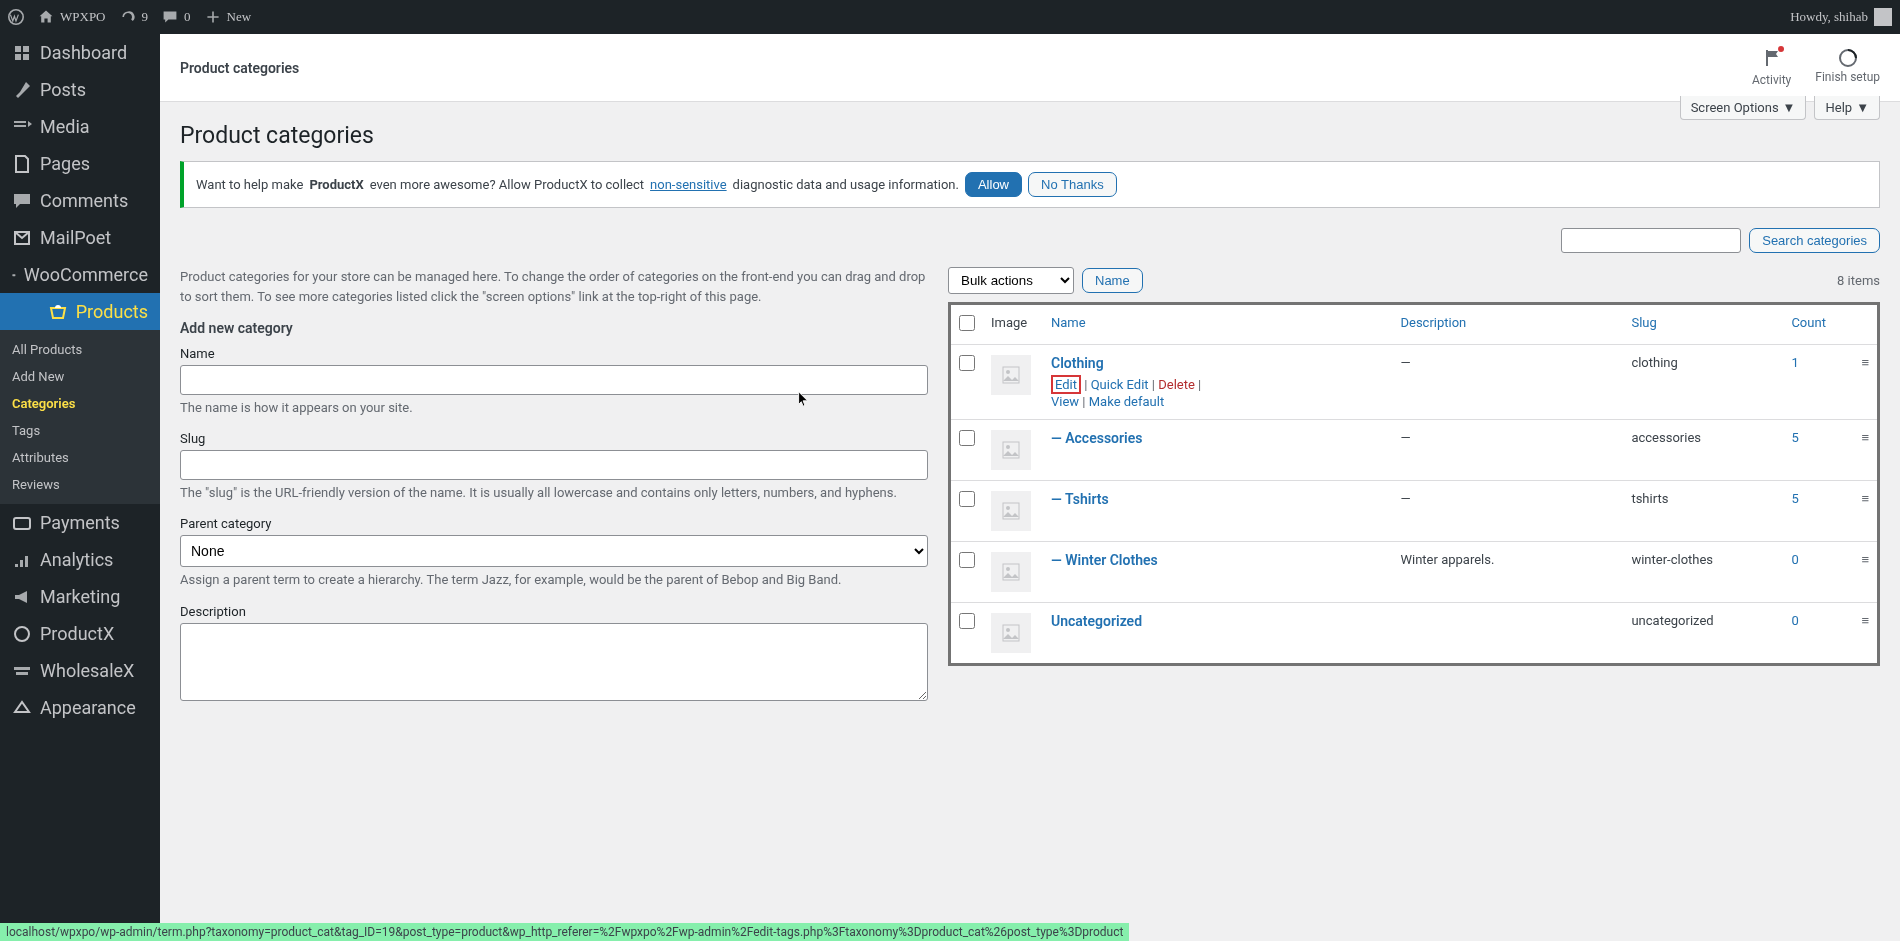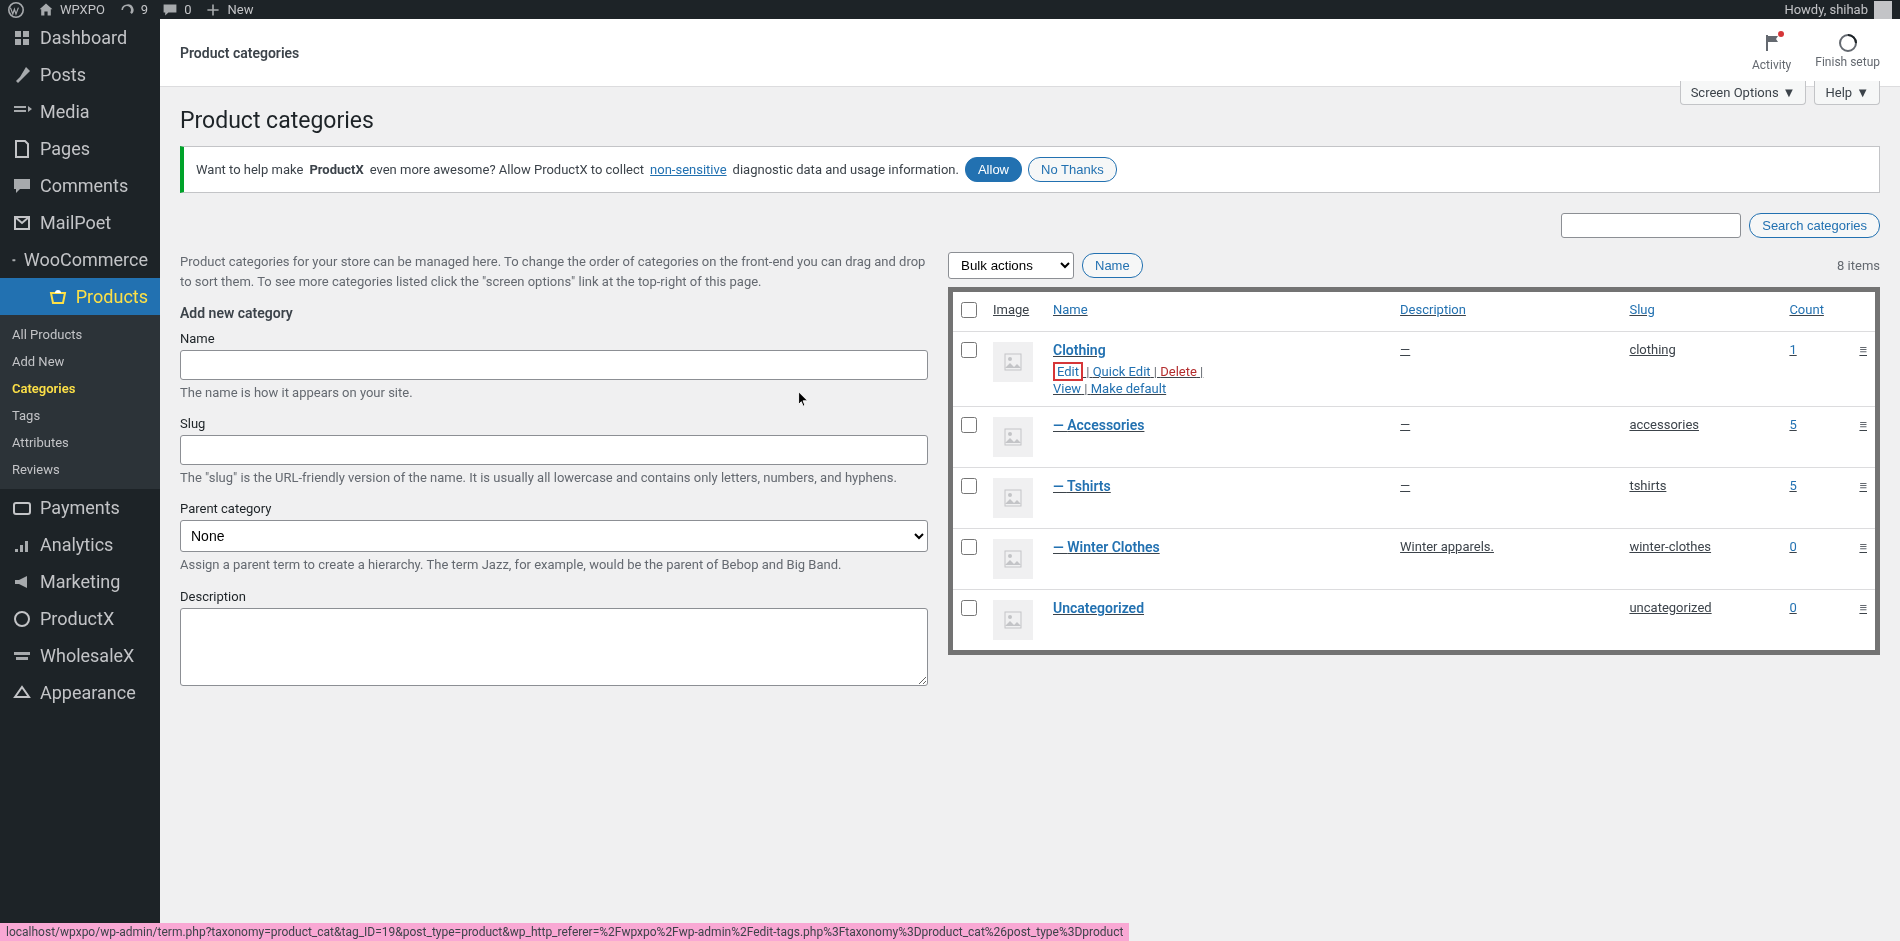--- a/index.html
+++ b/index.html
@@ -1,17 +1,17 @@
 <!DOCTYPE html>
 <html><head>
 <meta charset="utf-8">
 <style>
 * { margin: 0; padding: 0; box-sizing: border-box; }
 body { font-family: -apple-system, BlinkMacSystemFont, "Segoe UI", Roboto, sans-serif; font-size: 13px; color: #3c434a; background: #f0f0f1; overflow: hidden; }
-#adminbar { background: #1d2327; color: #c3c4c7; height: 19px; display: flex; align-items: center; padding: 0 8px; font-size: 13px; justify-content: space-between; }
+#adminbar { background: #1d2327; color: #c3c4c7; height: 34px; display: flex; align-items: center; padding: 0 8px; font-size: 13px; justify-content: space-between; font-family: Liberation Serif, serif; }
 #adminbar .left, #adminbar .right { display: flex; align-items: center; gap: 14px; }
 #adminbar .ab-item { display: flex; align-items: center; gap: 6px; cursor: pointer; color: #c3c4c7; }
 #adminbar .ab-item svg { width: 16px; height: 16px; fill: #a7aaad; }
 .avatar-box { width: 18px; height: 18px; background: #c3c4c7; }
 #wrap { display: flex; height: calc(100vh - 32px); }
 #sidebar { width: 160px; background: #1d2327; color: #c3c4c7; flex-shrink: 0; overflow-y: auto; }
 .menu-item { padding: 8px 12px; display: flex; align-items: center; gap: 8px; cursor: pointer; font-size: 18px; position: relative; }
 .menu-item svg { width: 20px; height: 20px; fill: #a7aaad; }
 .menu-item.current { background: #2271b1; color: #fde047; justify-content: flex-end; }
 .menu-item.current svg { fill: #fff; }
@@ -25,53 +25,53 @@
 .topactions { display:flex; gap:24px; text-align:center;}
 .topact { display:flex; flex-direction:column; align-items:center; gap:2px; color:#646970; font-size:12px; cursor:pointer;}
 .topact svg { width:20px; height:20px; fill:#646970;}
 .flag-dot { position:relative;} .flag-dot::after{content:"";position:absolute;top:-2px;right:-2px;width:6px;height:6px;background:#d63638;border-radius:50%;}
 .tab-buttons { position:absolute; right:20px; top:62px; display:flex; gap:8px;}
 .screen-btn { background:#f6f7f7; border:1px solid #c3c4c7; border-top:none; border-radius:0 0 4px 4px; padding:4px 10px; font-size:13px; cursor:pointer; display:flex; align-items:flex-start; gap:4px;}
 .wrap-inner { padding: 0 20px 40px;}
 h1.page-title { font-size: 23px; font-weight: 400; color:#1d2327; padding: 20px 0 10px; }
 .notice { border:1px solid #c3c4c7; border-left:4px solid #00a32a; background:#fff; padding:10px 12px; margin:2px 0 20px; display:flex; align-items:center; gap:6px; flex-wrap:wrap;}
 .notice a.link { color:#2271b1; text-decoration:underline;}
-.btn { border:1px solid #2271b1; background:#f6f7f7; color:#2271b1; padding:4px 12px; border-radius:12px; cursor:pointer; font-size:13px;text-align:right;}
+.btn { border:1px solid #2271b1; background:#f6f7f7; color:#2271b1; padding:4px 12px; border-radius:7px; cursor:pointer; font-size:13px;text-align:right;}
 .btn.primary { background:#2271b1; color:#fff;}
 .search-row { display:flex; justify-content:flex-end; gap:8px; margin-bottom:14px;}
 .search-row input { border:1px solid #8c8f94; padding:4px; width:180px; border-radius:3px;}
 .cols { display:flex; gap:20px;}
 .col-left { width:44%;}
 .col-right { flex:1;}
 .col-left p.help { color:#646970; font-size:13px; margin-bottom:14px; line-height:1.5;}
 .col-left h2 { font-size:14px; font-weight:600; margin-bottom:10px;}
 .form-field { margin-bottom:14px;}
 .form-field label { display:block; font-size:13px; margin-bottom:4px; color:#1d2327;}
 .form-field input, .form-field select, .form-field textarea { width:100%; padding:6px; border:1px solid #8c8f94; border-radius:3px; font-size:14px; background:#fff;}
 .form-field p.desc { color:#646970; font-size:13px; margin-top:4px; line-height:1.4;}
 .tablenav { display:flex; justify-content:space-between; align-items:center; margin-bottom:8px;}
 .tablenav select { padding:4px 24px 4px 8px; border:1px solid #8c8f94; border-radius:3px; background:#fff;}
 .tablenav .count { font-size:13px; color:#646970;}
-table.wp-list { width:100%; background:#fff; border:5px solid #737373; border-collapse:collapse;text-decoration:underline;}
+table.wp-list { width:100%; background:#fff; border:3px solid #737373; border-collapse:collapse;}
 table.wp-list th, table.wp-list td { padding:10px 8px; text-align:left; vertical-align:top; font-size:13px; border-bottom:1px solid #dcdcde;}
 table.wp-list th { font-weight:400;}
 table.wp-list th a { color:#2271b1;}
 table.wp-list td a.rowtitle { color:#2271b1; font-weight:600; font-size:14px;}
 .img-ph { width:40px; height:40px; background:#f0f0f1; display:flex; align-items:center; justify-content:center;}
 .img-ph svg{width:20px;height:20px;fill:#c3c4c7;}
 .row-actions { font-size:13px; margin-top:4px;}
 .row-actions a { color:#2271b1;}
 .row-actions a.del { color:#b32d2e;}
 .row-actions .sep { color:#646970;}
 .edit-hl { border:2px solid #d63638; padding:0 2px; display:inline-block;}
 .hamb { color:#646970; cursor:move;}
 input[type=checkbox]{ width:16px; height:16px; border:1px solid #8c8f94; border-radius:3px;}
 .count-col { text-align:center;}
 .count-col a { color:#2271b1;}
-#statusbar { position:fixed; bottom:0; left:0; background:#f9a8d4; color:#3c434a; font-size:12px; padding:2px 6px; z-index:100;}
+#statusbar { position:fixed; bottom:0; left:0; background:#86efac; color:#3c434a; font-size:12px; padding:2px 6px; z-index:100;}
 .cursor { position:fixed; width:18px; height:18px; z-index:200; pointer-events:none;}
 .dash-prefix { color:#2271b1;}
 </style>
 </head>
 <body>
 
 <div id="adminbar">
   <div class="left">
     <span class="ab-item">
         <svg viewBox="0 0 20 20">

